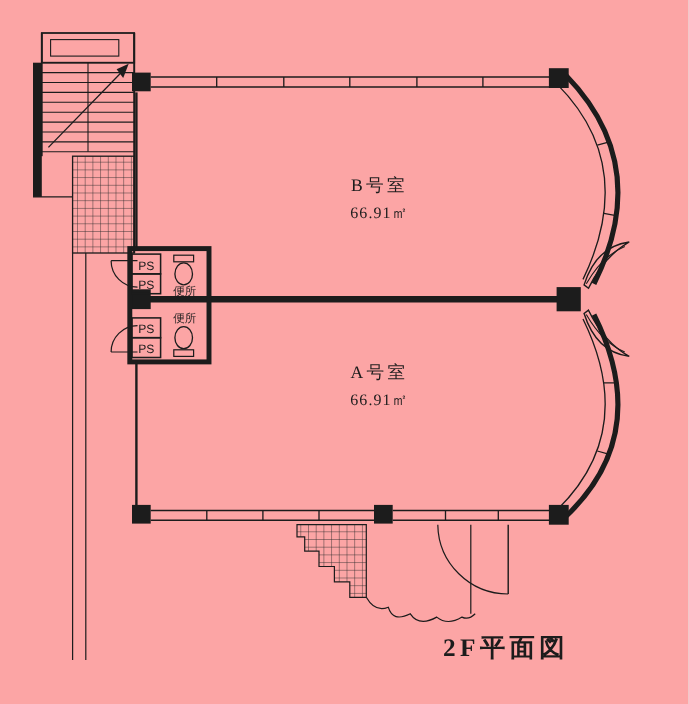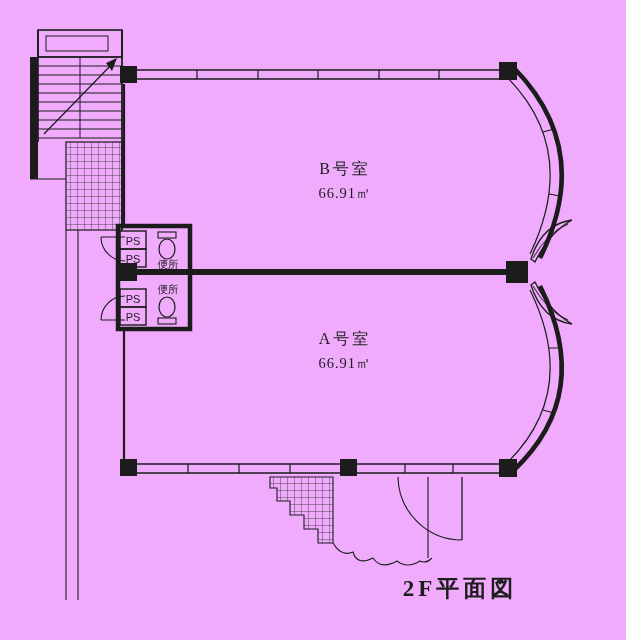--- a/index.html
+++ b/index.html
@@ -1,19 +1,19 @@
 <!DOCTYPE html>
 <html><head>
 <meta charset="utf-8">
 <style>
   html,body{margin:0;padding:0;background:#e8e8e8;}
   .sheet{
     position:relative;
     width:626px;height:640px;
-    background:#f0abfc;
+    background:#fca5a5;
     font-family:"Liberation Serif","DejaVu Serif",serif;
     overflow:hidden;
   }
   svg{position:absolute;left:0;top:0;}
   text{fill:#1c1c1c;}
   .room-name{font-size:16px;letter-spacing:3px;}
   .room-area{font-size:14.5px;letter-spacing:1px;}
   .small-label{font-size:10.5px;}
   .ps-label{font-size:11px;font-family:"Liberation Sans","DejaVu Sans",sans-serif;}
   .plan-title{font-size:23px;font-weight:bold;letter-spacing:4px;}

